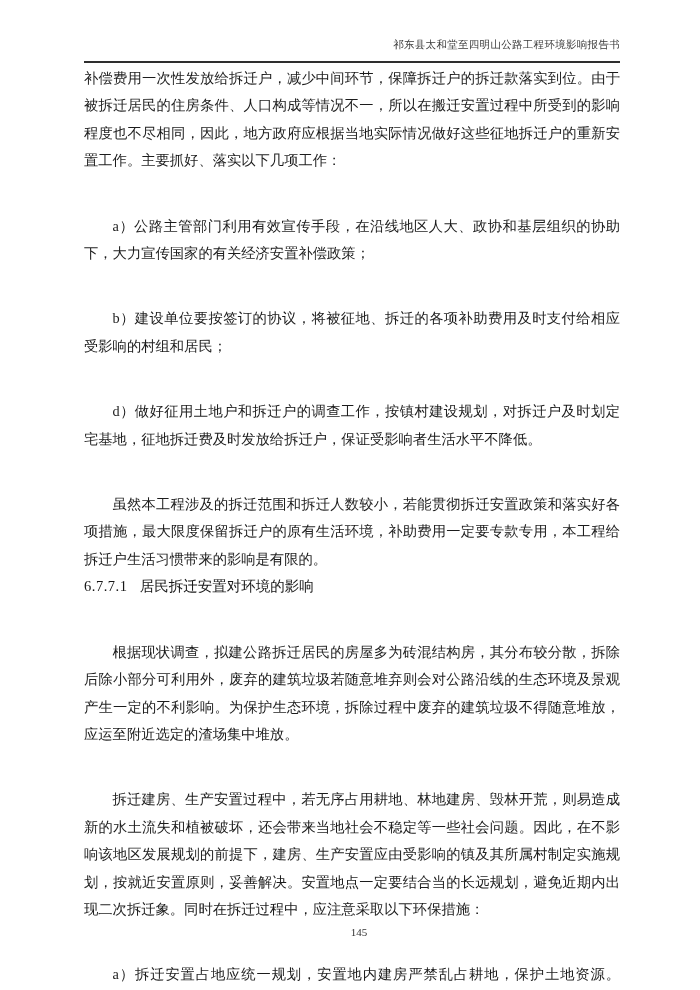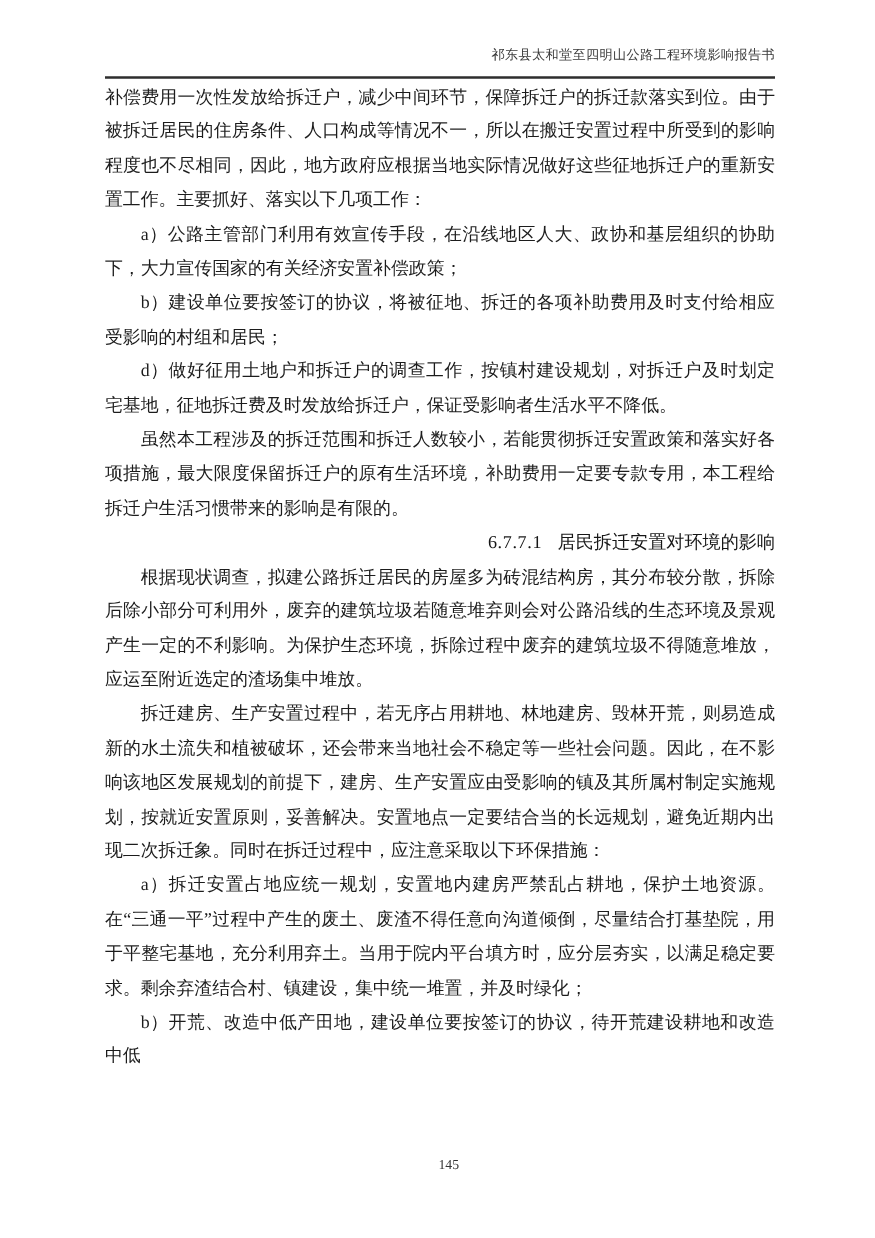--- a/index.html
+++ b/index.html
@@ -42,24 +42,25 @@
     line-height: 27.4px;
     color: #1c1c1c;
     text-align: justify;
     text-justify: inter-ideograph;
   }
   .doc-body .para {
     margin: 0;
   }
   .doc-body .para.indent {
     text-indent: 2em;
+    margin-top: 38px;
   }
   .doc-body .heading {
     margin: 0;
-    text-align: right;
+    text-align: left;
     font-size: 14.5px;
     color: #161616;
   }
   .heading .h-num {
     margin-right: 0.85em;
     letter-spacing: 0.5px;
   }
   .footer {
     position: absolute;
     top: 922px;

